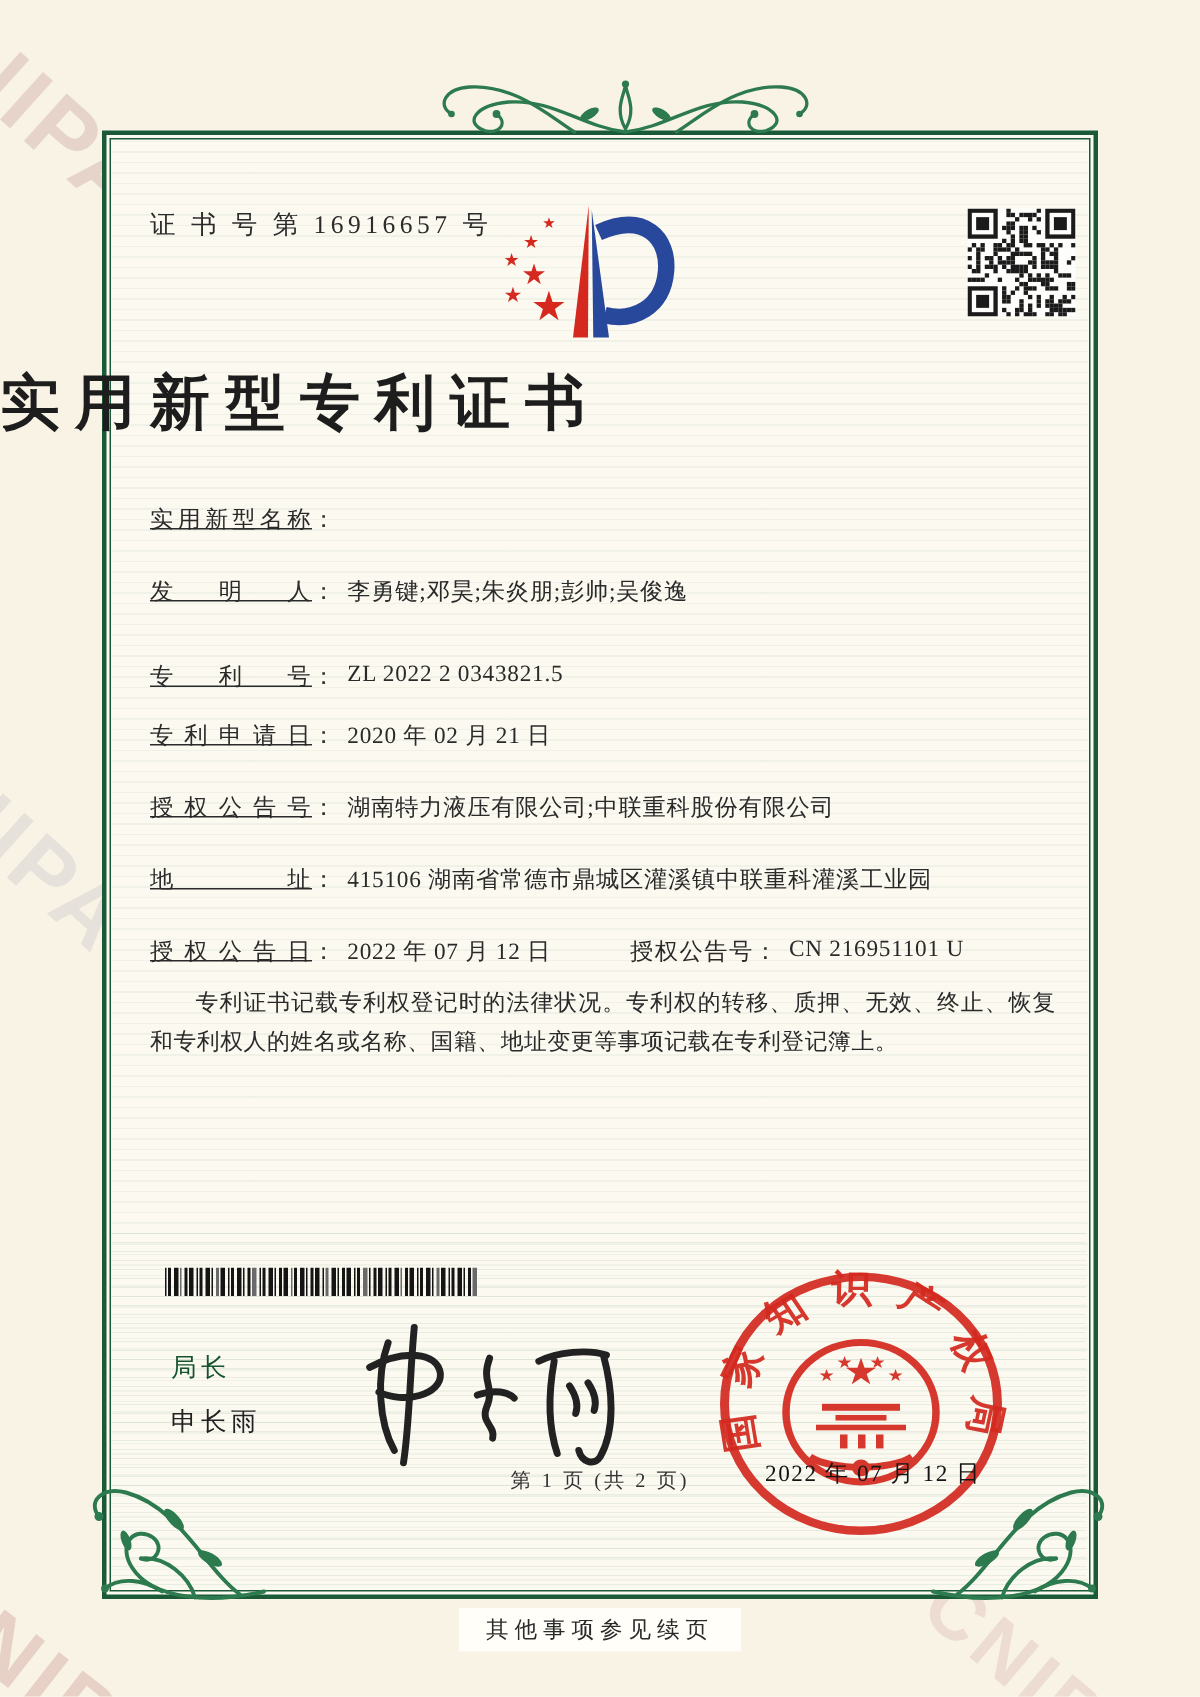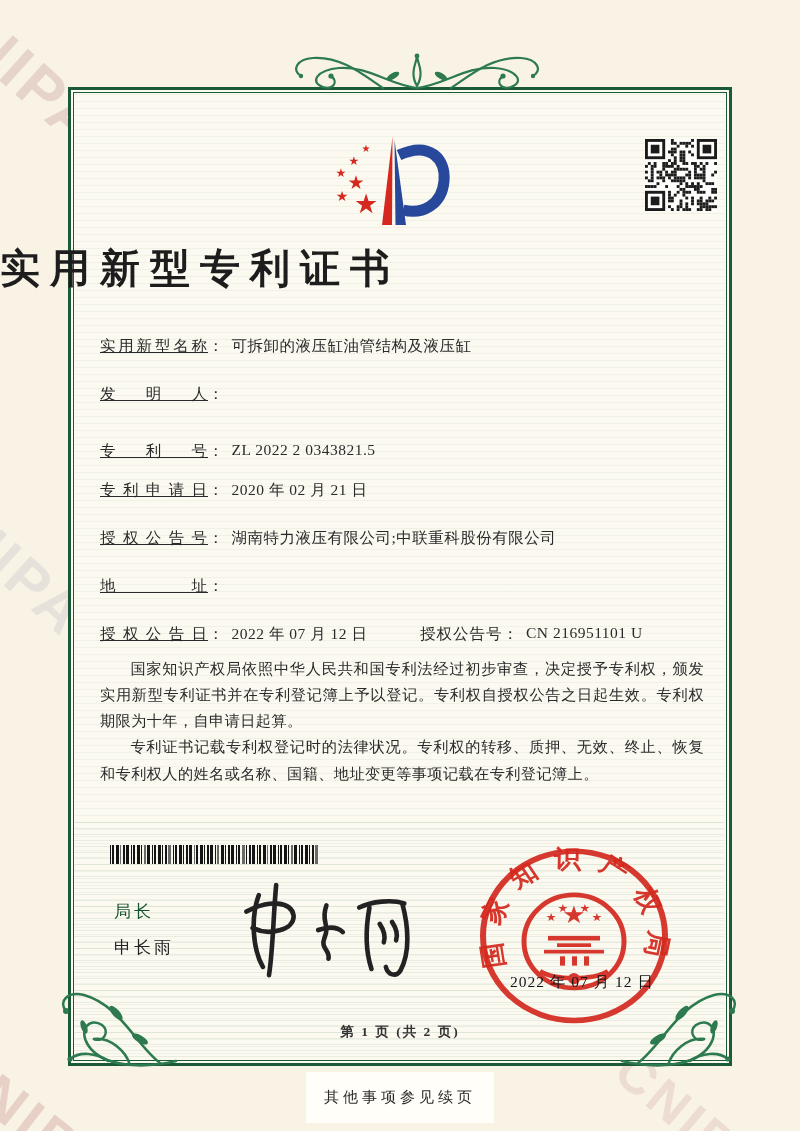--- a/index.html
+++ b/index.html
@@ -73,28 +73,28 @@
     font-family:"Liberation Sans","DejaVu Sans",sans-serif;color:#14532d;}
   .signer-name{position:absolute;left:114px;top:936px;font-size:17px;letter-spacing:3px;
     font-family:Liberation Mono, monospace;color:#222;}
   .signature{position:absolute;left:228px;top:876px;width:205px;height:104px;}
   .seal{position:absolute;left:468px;top:841px;width:212px;height:186px;}
   .seal-date{
     position:absolute;left:497px;top:972px;width:170px;
     font-size:15.5px;letter-spacing:1px;color:#141414;text-align:center;z-index:5;
   }
   .page-num{
-    position:absolute;left:0;top:1023px;width:100%;text-align:center;
-    font-size:13.5px;letter-spacing:2px;color:#333;z-index:4;font-weight:bold;
+    position:absolute;left:0;top:978px;width:100%;text-align:center;
+    font-size:13.5px;letter-spacing:2px;color:#333;z-index:4;
   }
   .note{
     position:absolute;left:0;top:1072px;width:100%;text-align:center;z-index:4;
   }
   .note span{
-    display:inline-block;background:#fffef9;padding:16px 18px;
+    display:inline-block;background:#fffef9;padding:5px 18px;
     font-size:15px;letter-spacing:4px;color:#2a2a2a;
   }
   .ornament-top{position:absolute;left:283px;top:50px;width:268px;height:42px;z-index:3;}
   .ornament-bl{position:absolute;left:50px;top:983px;width:132px;height:96px;z-index:3;}
   .ornament-br{position:absolute;left:616px;top:983px;width:132px;height:96px;z-index:3;transform:scaleX(-1);}
 </style>
 </head>
 <body>
 
 <div class="page">
@@ -155,20 +155,21 @@
     </g>
     <g fill="#2c7a4e">
       <circle cx="16" cy="28" r="3"></circle>
         <circle cx="20" cy="76" r="2.6"></circle>
       <ellipse cx="66" cy="30" rx="9" ry="3.6" transform="rotate(48 66 30)"></ellipse>
       <ellipse cx="90" cy="56" rx="9" ry="3.6" transform="rotate(30 90 56)"></ellipse>
       <ellipse cx="34" cy="44" rx="7" ry="3" transform="rotate(70 34 44)"></ellipse>
     </g>
   </svg>
 
+  <div class="cert-no">证 书 号 第 16916657 号</div>
 
   <svg class="logo" viewBox="0 0 132 102">
     <polygon points="60.5,6 50,94 60,94" fill="#d5281e"></polygon>
     <polygon points="62.5,9 63.5,94 74,94" fill="#27489b"></polygon>
     <path d="M67,24 C98,10 114,28 112,50 C110,74 90,84 71,79" fill="none" stroke="#27489b" stroke-width="11"></path>
     <g fill="#d5281e" font-family="'DejaVu Sans',sans-serif" text-anchor="middle">
       <text x="34" y="82" font-size="27">★</text>
       <text x="24" y="58" font-size="19">★</text>
       <text x="10" y="70" font-size="14">★</text>
       <text x="9" y="46" font-size="12">★</text>
@@ -381,60 +382,60 @@
       <rect x="1" y="19" width="5" height="5" fill="#fdfdfb"></rect>
       <rect x="2" y="20" width="3" height="3" fill="#1b1b1b"></rect>
     </svg>
 
   <div class="title">实用新型专利证书</div>
 
   <div class="fields">
     <div class="frow" style="top:0px">
       <span class="flabel">实用新型名称</span>
         <span class="fcolon">：</span>
-      <span class="fvalue">可拆卸的液压缸油管结构及液压缸</span>
     </div>
     <div class="frow" style="top:48px">
       <span class="flabel">发明人</span>
         <span class="fcolon">：</span>
+      <span class="fvalue">李勇键;邓昊;朱炎朋;彭帅;吴俊逸</span>
     </div>
     <div class="frow" style="top:105px">
       <span class="flabel">专利号</span>
         <span class="fcolon">：</span>
       <span class="fvalue">ZL 2022 2 0343821.5</span>
     </div>
     <div class="frow" style="top:144px">
       <span class="flabel">专利申请日</span>
         <span class="fcolon">：</span>
       <span class="fvalue">2020 年 02 月 21 日</span>
     </div>
     <div class="frow" style="top:192px">
       <span class="flabel">授权公告号</span>
         <span class="fcolon">：</span>
       <span class="fvalue">湖南特力液压有限公司;中联重科股份有限公司</span>
     </div>
     <div class="frow" style="top:240px">
       <span class="flabel">地址</span>
         <span class="fcolon">：</span>
+      <span class="fvalue">415106  湖南省常德市鼎城区灌溪镇中联重科灌溪工业园</span>
     </div>
     <div class="frow" style="top:288px">
       <span class="flabel">授权公告日</span>
         <span class="fcolon">：</span>
       <span class="fvalue">2022 年 07 月 12 日</span>
     </div>
   </div>
 
   <div class="grant-no">
     <span class="glabel">授权公告号</span>
       <span class="fcolon">：</span>
     <span class="fvalue">CN 216951101 U</span>
   </div>
 
   <div class="paras">
-    <p>国家知识产权局依照中华人民共和国专利法经过初步审查，决定授予专利权，颁发实用新型专利证书并在专利登记簿上予以登记。专利权自授权公告之日起生效。专利权期限为十年，自申请日起算。</p>
     <p>专利证书记载专利权登记时的法律状况。专利权的转移、质押、无效、终止、恢复和专利权人的姓名或名称、国籍、地址变更等事项记载在专利登记簿上。</p>
   </div>
 
   <svg class="barcode" id="barcode" viewBox="0 0 212 19" preserveAspectRatio="none">
       <rect x="0" y="0" width="1" height="19" fill="#141414"></rect>
       <rect x="2" y="0" width="2" height="19" fill="#141414"></rect>
       <rect x="6" y="0" width="3" height="19" fill="#141414"></rect>
       <rect x="10" y="0" width="1" height="19" fill="#6a6a6a"></rect>
       <rect x="13" y="0" width="2" height="19" fill="#141414"></rect>
       <rect x="16" y="0" width="3" height="19" fill="#141414"></rect>

